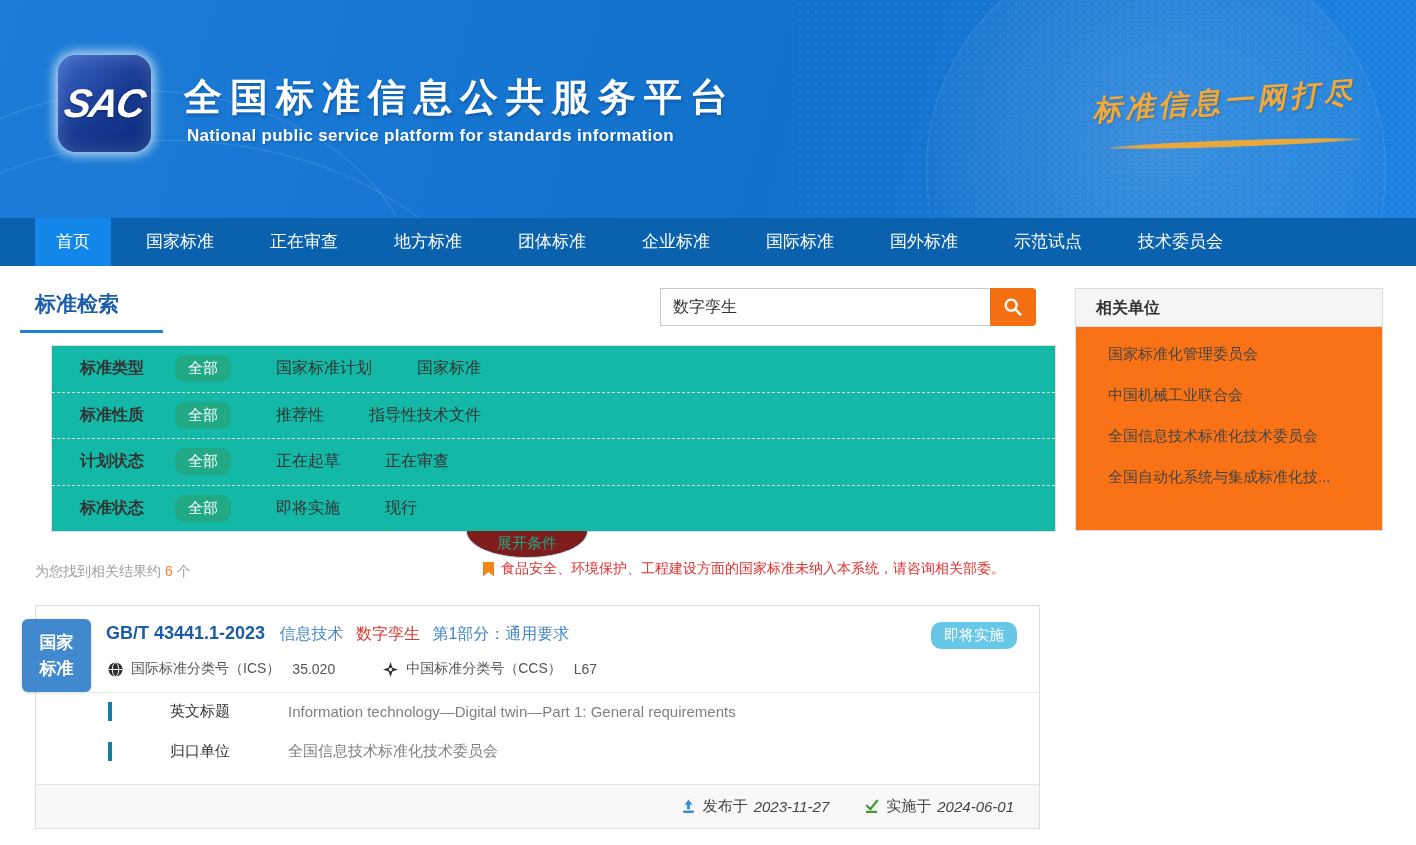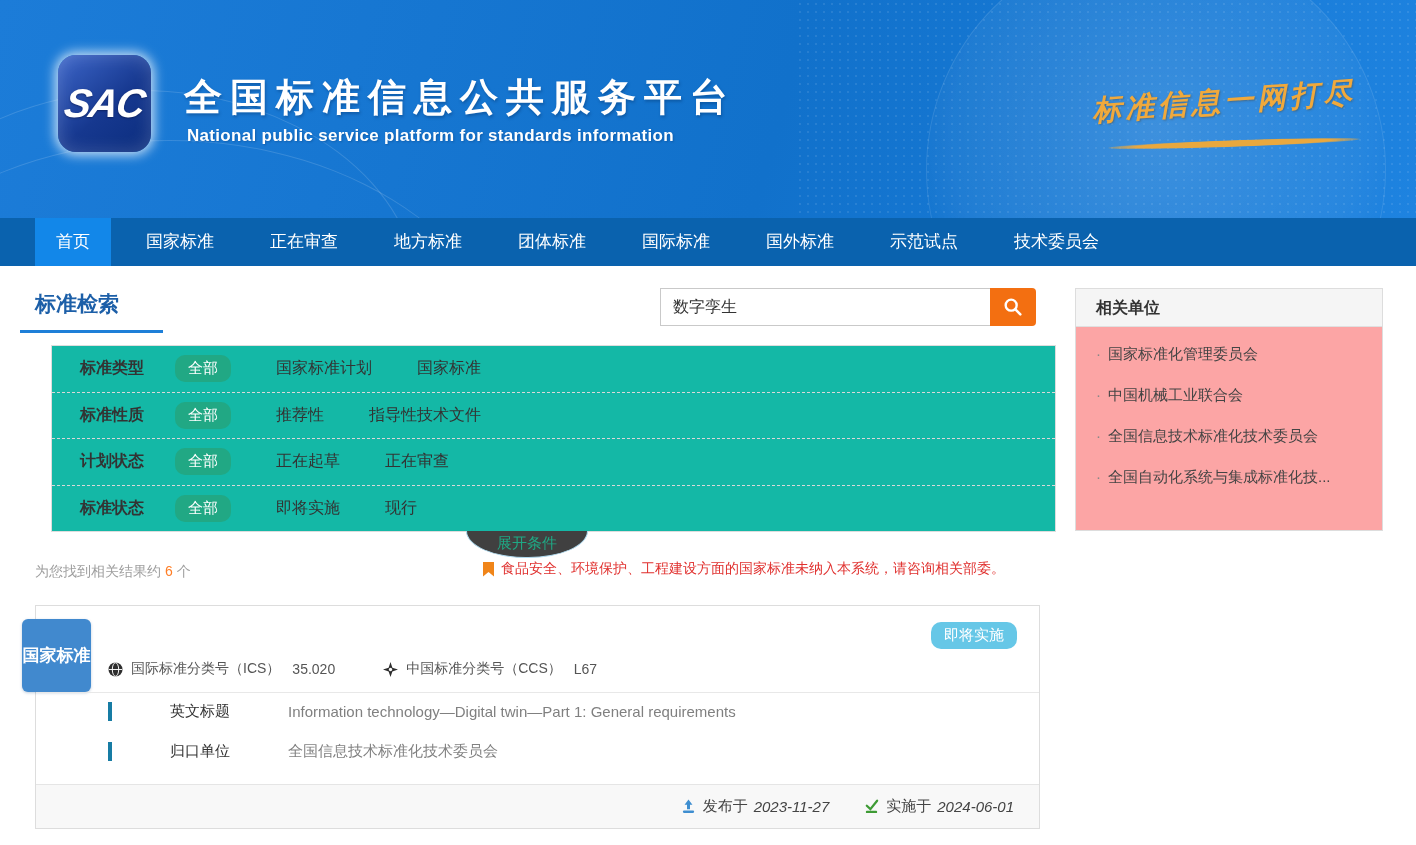--- a/index.html
+++ b/index.html
@@ -58,37 +58,37 @@
   
   .filter-box { position:absolute; left:51px; top:345px; width:1005px; height:187px;
     border:1px solid #ddd; display:flex; flex-direction:column; background:#14b8a6; }
   .filter-row { flex:1; display:flex; align-items:center; padding:0 28px; }
   .filter-row + .filter-row { border-top:1px dashed #d8d8d8; }
   .filter-label { font-size:16px; font-weight:bold; color:#333; width:66px; margin-right:29px; white-space:nowrap; }
   .badge-all { background:#21a884; color:#fff; font-size:15px; padding:4px 13px; border-radius:10px; cursor:pointer; }
   .filter-option { font-size:16px; color:#333; margin-left:45px; cursor:pointer; white-space:nowrap; }
   .filter-option:first-of-type { margin-left:25px; }
 
-  .expand-btn { position:absolute; left:466px; top:531px; width:122px; height:27px; background:#404040;
+  .expand-btn { position:absolute; left:466px; top:531px; width:122px; height:27px; background:#7f1d1d;
     border:1px solid #afdaef; border-top:none; border-bottom-left-radius:60px 27px; border-bottom-right-radius:60px 27px;
     color:#1fa884; font-size:15px; text-align:center; line-height:24px; cursor:pointer; z-index:2; }
 
   
   .summary { position:absolute; left:35px; top:563px; font-size:14px; color:#9e9e9e; }
   .summary .count { color:#ff7e26; padding:0 4px; }
   .notice { position:absolute; left:483px; top:560px; display:flex; align-items:center;
     color:#e0302e; font-size:14px; white-space:nowrap;text-align:right; }
   .bookmark { width:11px; height:15px; background:#f08519; margin-right:7px;
     clip-path:polygon(0 0,100% 0,100% 100%,50% 70%,0 100%); flex:none; }
 
   
   .card { position:absolute; left:35px; top:605px; width:1005px; height:224px; border:1px solid #ddd; background:#fff; }
   .type-badge { position:absolute; left:-14px; top:13px; width:69px; height:73px; background:#4189ce;
     border-radius:6px; color:#fff; font-size:17px; font-weight:bold; line-height:26px;
-    display:flex; flex-direction:row; align-items:center; justify-content:center;
+    display:flex; flex-direction:column; align-items:center; justify-content:center;
     box-shadow:0 1px 3px rgba(0,60,120,.25); }
   .card-title { position:absolute; left:70px; top:17px; white-space:nowrap; cursor:pointer; }
   .card-title .code { font-size:18px; font-weight:bold; color:#1b5ca8; }
   .card-title .part { font-size:16px; color:#4586c6; margin-left:10px; }
   .card-title .hl { font-size:16px; color:#d23a32; margin-left:8px; }
   .card-title .part2 { font-size:16px; color:#4586c6; margin-left:8px; }
   .status-badge { position:absolute; right:22px; top:16px; background:#66c7e7; color:#fff; font-size:15px;
     padding:4px 13px; border-radius:10px; }
   .meta-row { position:absolute; left:72px; top:54px; display:flex; align-items:center; font-size:14px; color:#555; }
   .meta-row .icon { margin-right:8px; display:flex; }
@@ -101,21 +101,21 @@
   .detail-row .valtxt { font-size:15px; color:#808080; }
   .row-en { top:96px; } .row-dept { top:136px; }
   .card-footer { position:absolute; left:0; bottom:0; width:100%; height:44px; background:#f8f8f8;
     border-top:1px solid #e5e5e5; display:flex; align-items:center; justify-content:flex-end;
     padding-right:25px; font-size:15px; color:#444; }
   .date-grp { display:flex; align-items:center; margin-left:35px; }
   .date-grp svg { margin-right:7px; }
   .date-grp .d { margin-left:6px;font-style:italic; }
 
   
-  .sidebar { position:absolute; left:1075px; top:288px; width:308px; height:243px; border:1px solid #ddd; background:#fca5a5; }
+  .sidebar { position:absolute; left:1075px; top:288px; width:308px; height:243px; border:1px solid #ddd; background:#f97316; }
   .sidebar-header { height:38px; background:#f5f5f5; border-bottom:1px solid #e0e0e0; line-height:38px;
     padding-left:20px; font-size:16px; font-weight:bold; color:#333; }
   .sidebar-list { padding:7px 18px; }
   .sidebar-item { padding:11px 2px; font-size:15px; color:#444; cursor:pointer;
     white-space:nowrap; overflow:hidden; text-overflow:ellipsis; }
   .sidebar-item::before { content:"·"; color:#888; margin-right:7px; }
 </style>
 </head>
 <body>
 
@@ -134,20 +134,21 @@
     <div class="slogan">标准信息一网打尽</div>
     <div class="slogan-underline"></div>
   </div>
 
   <div class="navbar">
     <div class="nav-item active">首页</div>
     <div class="nav-item">国家标准</div>
     <div class="nav-item">正在审查</div>
     <div class="nav-item">地方标准</div>
     <div class="nav-item">团体标准</div>
+    <div class="nav-item">企业标准</div>
     <div class="nav-item">国际标准</div>
     <div class="nav-item">国外标准</div>
     <div class="nav-item">示范试点</div>
     <div class="nav-item">技术委员会</div>
   </div>
 
   <div class="section-title">标准检索</div>
   <div class="title-underline"></div>
 
   <input class="search-input" type="text" value="数字孪生" style="">
@@ -191,20 +192,26 @@
   <div class="summary"><span>为您找到相关结果约</span><span class="count">6</span><span>个</span></div>
   <div class="notice">
     <span class="bookmark"></span>
     <span>食品安全、环境保护、工程建设方面的国家标准未纳入本系统，请咨询相关部委。</span>
   </div>
 
   <div class="card">
     <div class="type-badge">
       <span>国家</span>
       <span>标准</span>
+    </div>
+    <div class="card-title">
+      <span class="code">GB/T 43441.1-2023</span>
+      <span class="part">信息技术</span>
+      <span class="hl">数字孪生</span>
+      <span class="part2">第1部分：通用要求</span>
     </div>
     <div class="status-badge">即将实施</div>
 
     <div class="meta-row">
       <span class="icon">
         <svg width="15" height="15" viewBox="0 0 16 16">
             <circle cx="8" cy="8" r="7.5" fill="#2e2e2e"></circle>
             <ellipse cx="8" cy="8" rx="3.4" ry="7.2" fill="none" stroke="#fff" stroke-width="1"></ellipse>
             <line x1="0.8" y1="8" x2="15.2" y2="8" stroke="#fff" stroke-width="1"></line>
           </svg>

